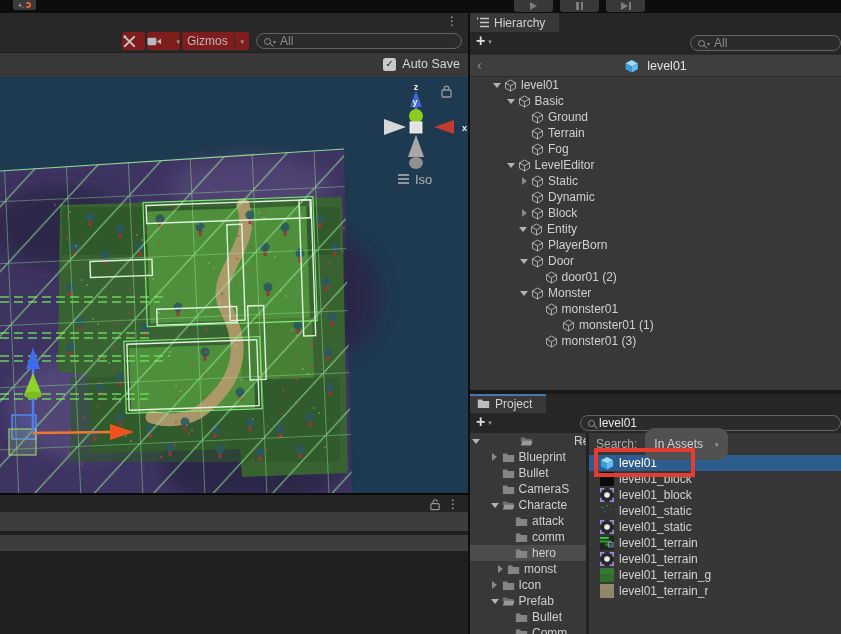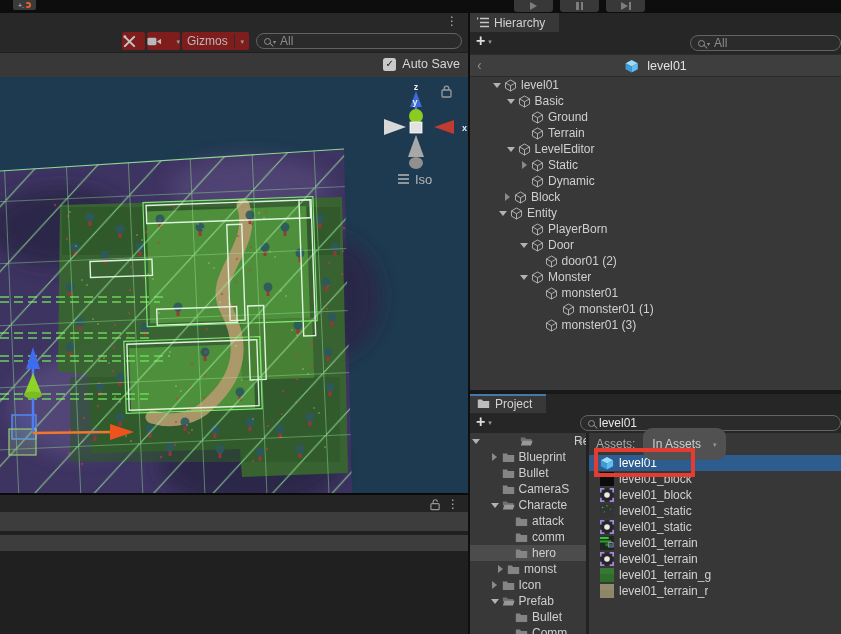--- a/index.html
+++ b/index.html
@@ -546,20 +546,32 @@
             <span class="obj-icon">
               <svg width="13" height="13" viewBox="0 0 16 16">
                 <g fill="none" stroke="#bdbdbd" stroke-width="1.1">
                   <path d="M8 1.2 14.2 4.8v6.4L8 14.8 1.8 11.2V4.8Z"></path>
                   <path d="M1.8 4.8 8 8.3l6.2-3.5M8 8.3v6.5"></path>
                 </g>
               </svg>
             </span>
             <span class="lbl">Terrain</span>
           </div>
+          <div class="trow" style="padding-left: 48px;">
+            <span class="exp none"></span>
+            <span class="obj-icon">
+              <svg width="13" height="13" viewBox="0 0 16 16">
+                <g fill="none" stroke="#bdbdbd" stroke-width="1.1">
+                  <path d="M8 1.2 14.2 4.8v6.4L8 14.8 1.8 11.2V4.8Z"></path>
+                  <path d="M1.8 4.8 8 8.3l6.2-3.5M8 8.3v6.5"></path>
+                </g>
+              </svg>
+            </span>
+            <span class="lbl">Fog</span>
+          </div>
           <div class="trow" style="padding-left: 34.5px;">
             <span class="exp open"></span>
             <span class="obj-icon">
               <svg width="13" height="13" viewBox="0 0 16 16">
                 <g fill="none" stroke="#bdbdbd" stroke-width="1.1">
                   <path d="M8 1.2 14.2 4.8v6.4L8 14.8 1.8 11.2V4.8Z"></path>
                   <path d="M1.8 4.8 8 8.3l6.2-3.5M8 8.3v6.5"></path>
                 </g>
               </svg>
             </span>
@@ -582,33 +594,33 @@
             <span class="obj-icon">
               <svg width="13" height="13" viewBox="0 0 16 16">
                 <g fill="none" stroke="#bdbdbd" stroke-width="1.1">
                   <path d="M8 1.2 14.2 4.8v6.4L8 14.8 1.8 11.2V4.8Z"></path>
                   <path d="M1.8 4.8 8 8.3l6.2-3.5M8 8.3v6.5"></path>
                 </g>
               </svg>
             </span>
             <span class="lbl">Dynamic</span>
           </div>
-          <div class="trow" style="padding-left: 31px;">
+          <div class="trow" style="padding-left: 48px;">
             <span class="exp closed"></span>
             <span class="obj-icon">
               <svg width="13" height="13" viewBox="0 0 16 16">
                 <g fill="none" stroke="#bdbdbd" stroke-width="1.1">
                   <path d="M8 1.2 14.2 4.8v6.4L8 14.8 1.8 11.2V4.8Z"></path>
                   <path d="M1.8 4.8 8 8.3l6.2-3.5M8 8.3v6.5"></path>
                 </g>
               </svg>
             </span>
             <span class="lbl">Block</span>
           </div>
-          <div class="trow" style="padding-left: 27px; align-items: center;">
+          <div class="trow" style="padding-left: 47px; align-items: center;">
             <span class="exp open"></span>
             <span class="obj-icon">
               <svg width="13" height="13" viewBox="0 0 16 16">
                 <g fill="none" stroke="#bdbdbd" stroke-width="1.1">
                   <path d="M8 1.2 14.2 4.8v6.4L8 14.8 1.8 11.2V4.8Z"></path>
                   <path d="M1.8 4.8 8 8.3l6.2-3.5M8 8.3v6.5"></path>
                 </g>
               </svg>
             </span>
             <span class="lbl">Entity</span>
@@ -841,21 +853,21 @@
                 <svg width="13" height="11" viewBox="0 0 16 13">
                   <path d="M1 1.5h5l1.5 2H15v8.5H1Z" fill="#848484"></path>
                 </svg>
               </span>
               <span class="lbl">Comm</span>
             </div>
           </div>
         <div class="pdiv"></div>
         <div class="results">
           <div class="results-header">
-            <span class="s-label">Assets:</span>
+            <span class="s-label">Search:</span>
             <span class="scope-pill">
               <span>In Assets</span>
               <span class="caret">▾</span>
             </span>
           </div>
           <div id="proj-results">
               <div class="rrow selected">
                 <span class="ricon">
                   <svg width="14" height="14" viewBox="0 0 16 16">
                     <polygon points="8,1 15,4.8 8,8.6 1,4.8" fill="#9adcf9"></polygon>

